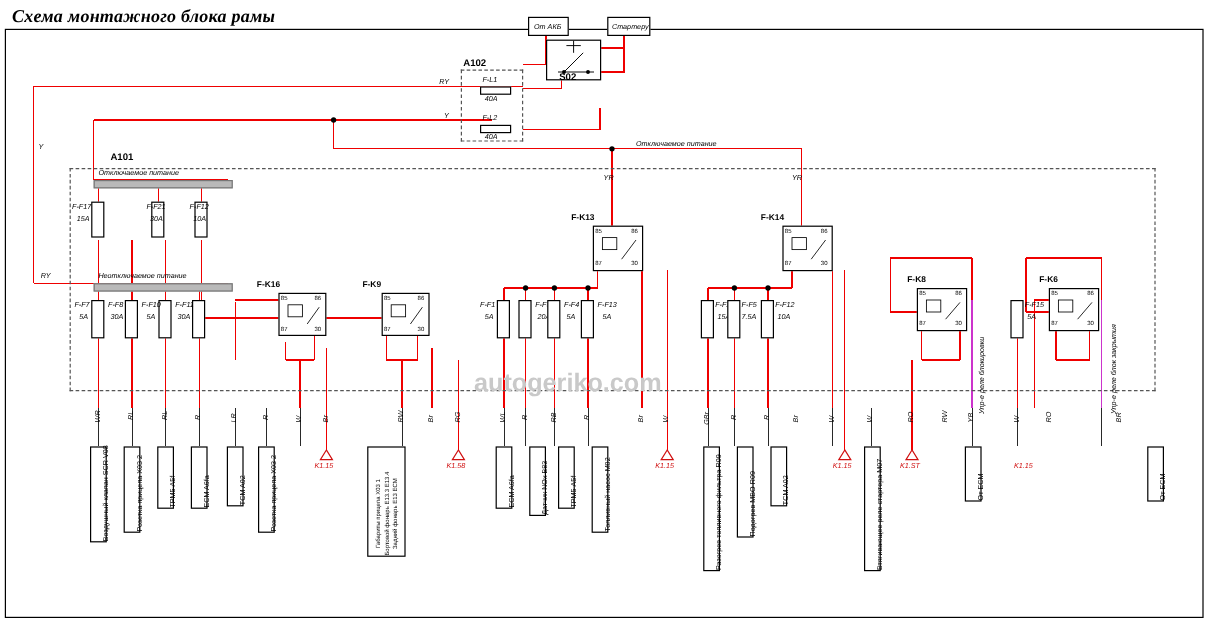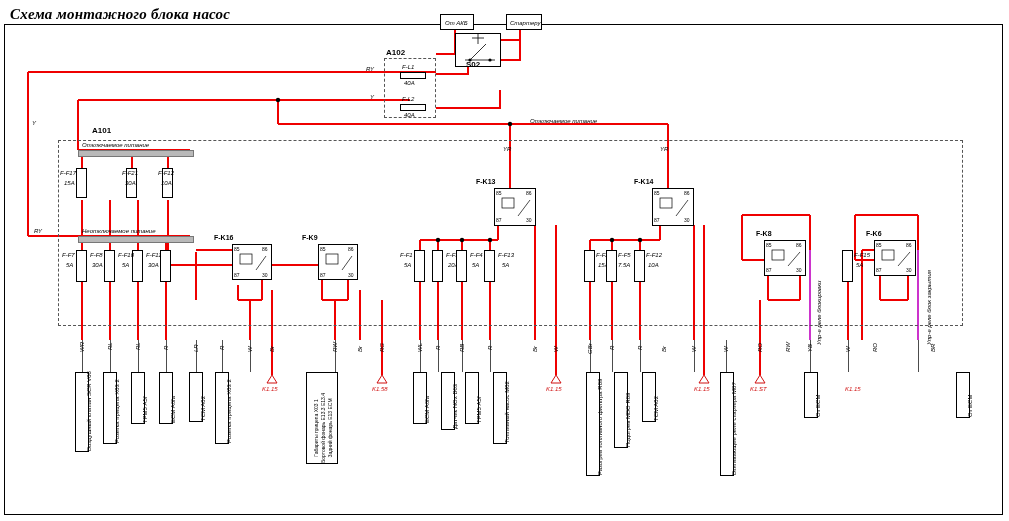--- a/index.html
+++ b/index.html
@@ -22,21 +22,21 @@
       font-family:"Liberation Sans",sans-serif;}
   .dash{position:absolute;border:1px dashed #555;box-sizing:border-box;}
   .relay{position:absolute;border:1px solid #000;background:#fff;box-sizing:border-box;}
   .gnd{position:absolute;font-size:6px;color:#d01010;}
 </style>
 </head>
 <body>
 
 <div id="root">
 
-  <div class="title">Схема монтажного блока насос</div>
+  <div class="title">Схема монтажного блока рамы</div>
   <div class="frame"></div>
 
   <svg viewBox="0 0 1009 521">
     <g stroke="#ef0000" stroke-width="1.1" fill="none" shape-rendering="crispEdges">
 
       <path d="M436,54 L455,54"></path>
       <path d="M455,30 L455,54"></path>
       <path d="M500,40 L520,40 L520,30"></path>
       <path d="M500,60 L520,60 L520,40"></path>
       <path d="M436,74 L468,74 L468,62"></path>
@@ -460,13 +460,14 @@
   <div class="term" style="left:720px;top:372px;width:14px;height:104px;">
     <span class="termtxt" style="left:10px;top:102px;">Втягивающее реле стартера M07</span>
   </div>
   <div class="term" style="left:804px;top:372px;width:14px;height:46px;">
     <span class="termtxt" style="left:10px;top:44px;">От ECM</span>
   </div>
   <div class="term" style="left:956px;top:372px;width:14px;height:46px;">
     <span class="termtxt" style="left:10px;top:44px;">От ECM</span>
   </div>
 
+  <div class="wm">autogeriko.com</div>
 </div>
 
 </body></html>

